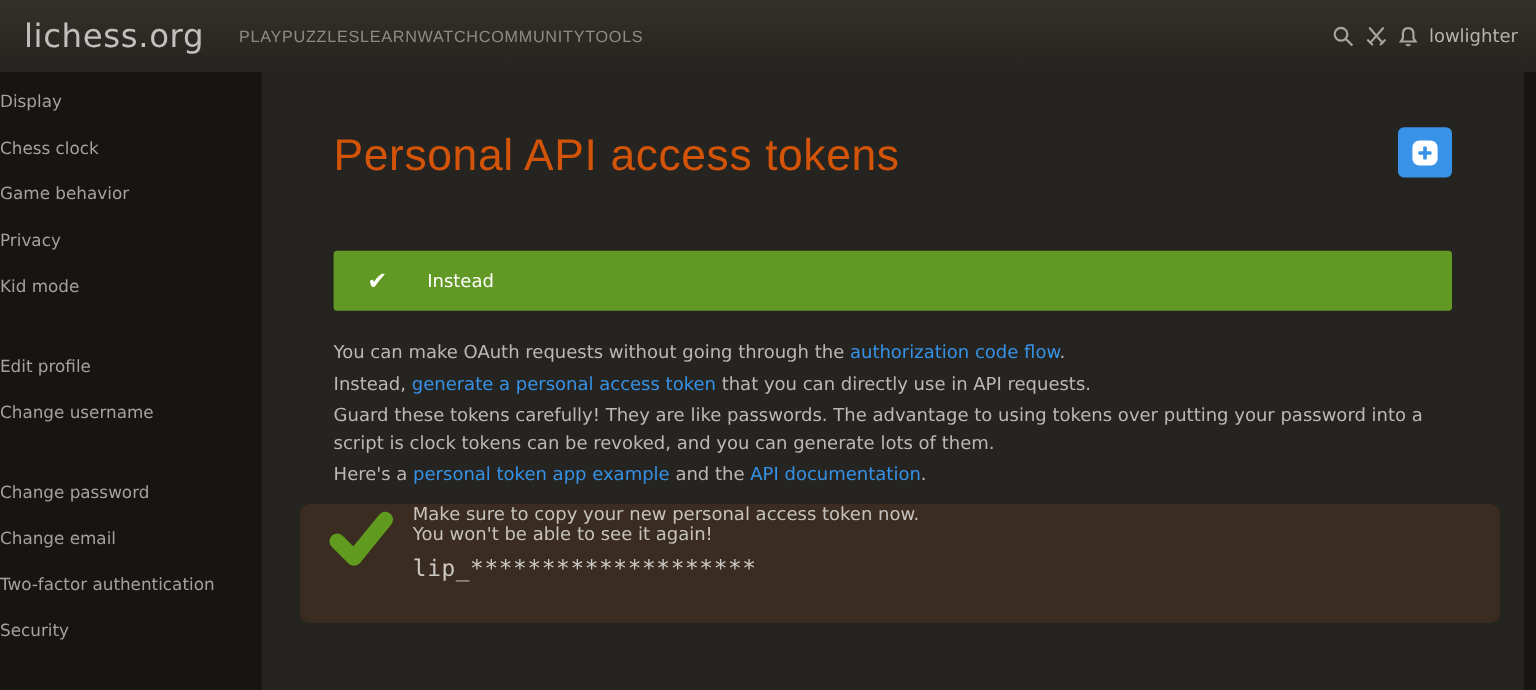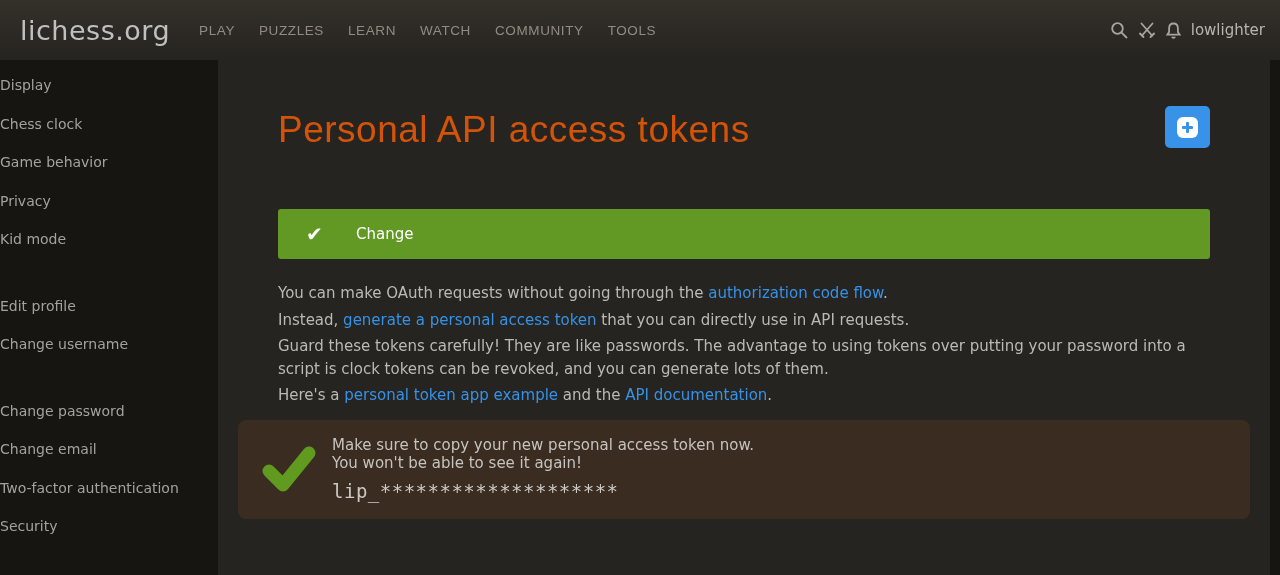--- a/index.html
+++ b/index.html
@@ -18,21 +18,21 @@
     background: linear-gradient(to bottom, #34302a, #262420);
     display: flex; align-items: center;
   }
   .logo {
     font-size: 27px; color: #c1c0bd; font-weight: 400;
     padding-left: 20px; letter-spacing: 0.5px;
     cursor: pointer; white-space: nowrap; text-align: center;
   }
   .nav-links {
     display: flex; align-items: center;
-    margin-left: 29px; gap: 24px;
+    margin-left: 29px; 
   }
   .nav-links a {
     font-family: "Liberation Sans", sans-serif;
     font-size: 13.5px; letter-spacing: 0.6px;
     color: #8f8b84; text-decoration: none; cursor: pointer;
   }
   .nav-right {
     position: absolute; right: 0; top: 0; height: 60px;
     display: flex; align-items: center; gap: 7px;
     padding-right: 15px;
@@ -95,24 +95,24 @@
   }
   .banner-check { color: #fff; font-size: 20px; font-weight: bold; width: 24px; }
   .banner-text { color: #fff; font-size: 15px; margin-left: 26px; }
 
   .inner p { margin: 4px 0; font-size: 15px; line-height: 22.5px; color: #bcb9b4; }
   .inner p.first { margin-top: 23px; }
   a.lnk { color: #3692e7; text-decoration: none; cursor: pointer; }
 
   
   .flash {
-    margin: 13px 20px 0 20px;
+    margin: 13px 20px 0 32px;
     background: #3a2c20; border-radius: 8px;
     height: 99px;
-    display: flex; align-items: center;
+    display: flex; 
   }
   .flash-check { margin-left: 22px; margin-right: 14px; flex: none; }
   .flash-text { font-size: 15px; line-height: 17.5px; color: #c6c3be; }
   .token-value {
     margin-top: 11px;
     font-family: "DejaVu Sans Mono", "Liberation Mono", monospace;
     font-size: 19px; font-weight: normal; color: #ccc9c5;
     letter-spacing: 0.5px;
   }
 </style>
@@ -178,21 +178,21 @@
   <div class="inner">
     <div class="title-row">
       <h1 class="page-title">Personal API access tokens</h1>
       <button class="new-token-btn">
         <span class="plus-box"></span>
       </button>
     </div>
 
     <div class="success-banner">
       <span class="banner-check">✔</span>
-      <span class="banner-text">Change</span>
+      <span class="banner-text">Instead</span>
     </div>
 
     <p class="first"><span>You can make OAuth requests without going through the </span><a class="lnk">authorization code flow</a><span>.</span></p>
 
     <p><span>Instead, </span><a class="lnk">generate a personal access token</a><span> that you can directly use in API requests.</span></p>
 
     <p><span>Guard these tokens carefully! They are like passwords. The advantage to using tokens over putting your password into a script is clock tokens can be revoked, and you can generate lots of them.</span></p>
 
     <p><span>Here's a </span><a class="lnk">personal token app example</a><span> and the </span><a class="lnk">API documentation</a><span>.</span></p>
   </div>

